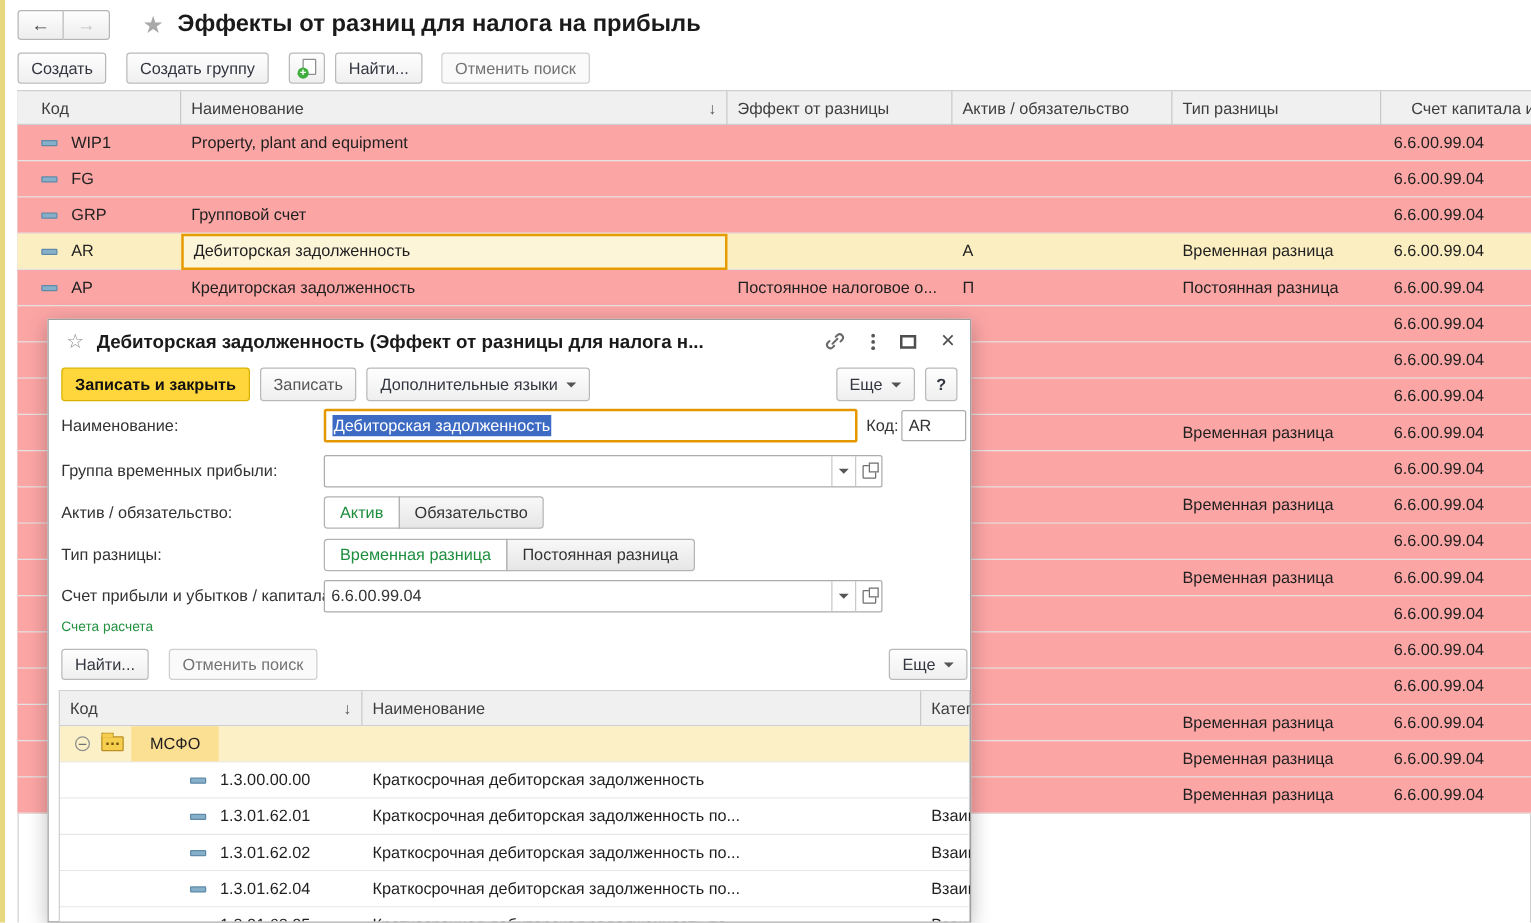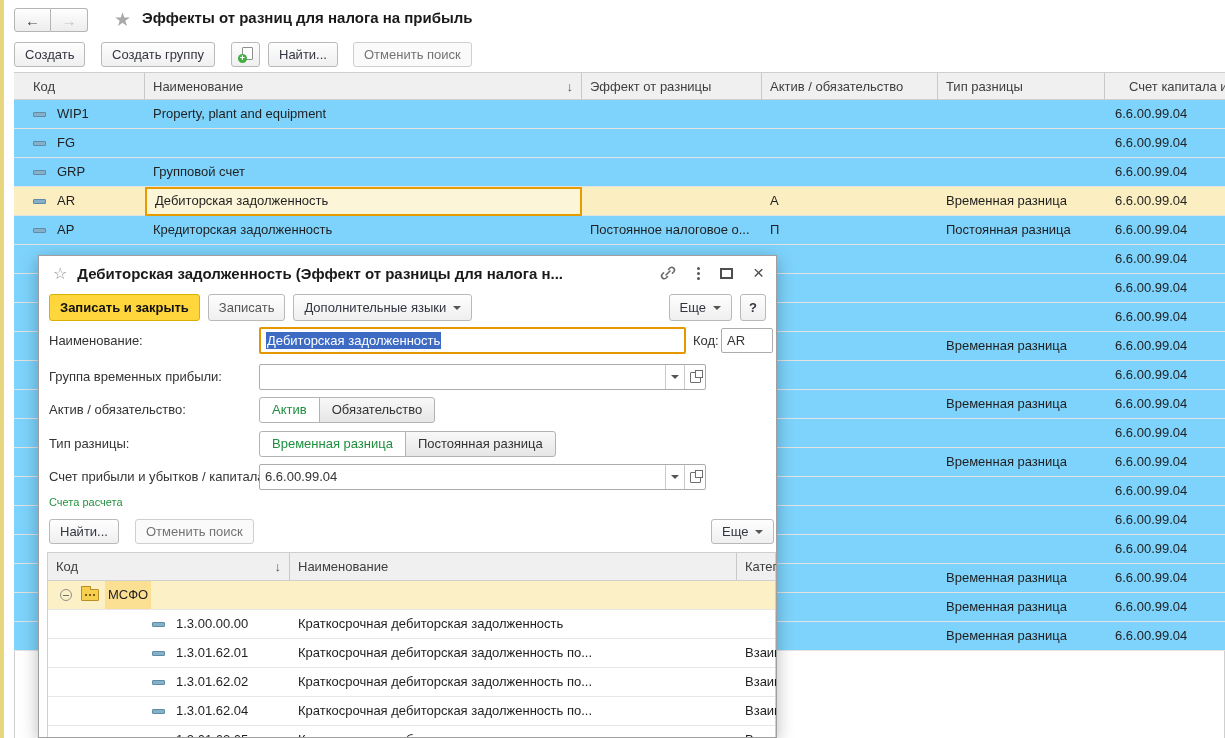--- a/index.html
+++ b/index.html
@@ -8,21 +8,21 @@
   .abs{position:absolute;}
   
   .left-strip{position:absolute;left:0;top:0;width:4px;height:738px;background:#e7d77e;}
   
   .navbox{position:absolute;left:14px;top:8px;display:flex;}
   .navbtn{width:37px;height:24px;border:1px solid #b5b5b5;background:linear-gradient(#fefefe,#ededed);
     display:flex;align-items:center;justify-content:center;font-size:15px;}
   .navbtn.back{border-radius:3px 0 0 3px;color:#3f3f3f;font-weight:bold;}
   .navbtn.fwd{border-radius:0 3px 3px 0;border-left:none;color:#c3c3c3;font-weight:bold;}
   .star-main{position:absolute;left:114px;top:8px;font-size:19px;color:#a9a9a9;}
-  .page-title{position:absolute;left:142px;top:9px;font-size:15px;font-weight:bold;color:#1a1a1a;white-space:nowrap;}
+  .page-title{position:absolute;left:142px;top:9px;font-size:19px;font-weight:bold;color:#1a1a1a;white-space:nowrap;}
   
   .btn{display:inline-flex;align-items:center;justify-content:center;height:25px;
     border:1px solid #b9b9b9;border-radius:3px;background:linear-gradient(#fefefe,#efefef);
     color:#333640;font-size:13px;padding:0 10px;white-space:nowrap;}
   .btn.disabled{color:#737373;border-color:#cfcfcf;background:#fafafa;}
   .caret{width:0;height:0;border-left:4px solid transparent;border-right:4px solid transparent;
     border-top:4px solid #555;margin-left:7px;}
   
   .copy-ic{position:relative;width:15px;height:16px;}
   .copy-ic .page{position:absolute;right:0;top:0;width:11px;height:13px;background:#fff;border:1px solid #8f8f8f;border-radius:1px;}
@@ -30,21 +30,21 @@
     color:#fff;font-size:9px;line-height:9px;text-align:center;font-weight:bold;}
   
   .tbl-frame{position:absolute;left:14px;top:72px;width:1211px;height:666px;
     border-left:1px solid #cfcfcf;border-right:1px solid #cfcfcf;background:#fff;}
   .mt-header{position:absolute;left:14px;top:72px;width:1211px;height:28px;background:#f0f0f0;
     border-top:1px solid #cfcfcf;border-bottom:1px solid #cfcfcf;}
   .hcell{position:absolute;top:0;height:27px;line-height:27px;padding-left:8px;color:#3e3e3e;
     border-right:1px solid #c9c9c9;overflow:hidden;white-space:nowrap;}
   .hcell .sort{float:right;margin-right:8px;color:#555;}
   .mt-rows{position:absolute;left:14px;top:100px;width:1211px;}
-  .mrow{position:relative;height:29px;border-bottom:1px solid #e3e3e3;background:#7dd3fc;}
+  .mrow{position:relative;height:29px;border-bottom:1px solid #e3e3e3;background:#fca5a5;}
   .mrow.sel{background:#fbeec0;}
   .cell{position:absolute;top:0;height:28px;line-height:28px;padding-left:8px;
     overflow:hidden;white-space:nowrap;color:#1f1f1f;}
   .mt-c1{left:0;width:131px;display:flex;align-items:center;padding-left:19px;}
   .mt-c2{left:131px;width:437px;}
   .mt-c3{left:568px;width:180px;}
   .mt-c4{left:748px;width:176px;}
   .mt-c5{left:924px;width:167px;}
   .mt-c6{left:1091px;width:120px;padding-left:10px;}
   .mrow.sel .mt-c2.cur{background:#fdf5d8;border:2px solid #e69c00;line-height:24px;height:29px;}
@@ -87,21 +87,21 @@
   .dtbl{position:absolute;left:8px;top:296px;width:729px;border:1px solid #cfcfcf;border-bottom:none;background:#fff;}
   .dt-header{position:relative;height:28px;background:#f0f0f0;border-bottom:1px solid #cfcfcf;}
   .dt-c1{left:0;width:242px;}
   .dt-c2{left:242px;width:447px;}
   .dt-c3{left:689px;width:40px;}
   .drow{position:relative;height:29px;border-bottom:1px solid #e6e6e6;background:#fff;}
   .drow.grp{background:#fcf0c6;}
   .drow .dt-c1{display:flex;align-items:center;}
   .drow .dt-c1.child{padding-left:104px;}
   .drow .dt-c1.groupc{padding-left:12px;}
-  .grp-label{background:#fbdf92;padding:3px 3px;margin-left:6px;}
+  .grp-label{background:#fbdf92;padding:3px 15px;margin-left:6px;}
   .exp-ic{width:12px;height:12px;border:1px solid #8f8f8f;border-radius:50%;position:relative;flex:none;margin-right:9px;}
   .exp-ic::after{content:"";position:absolute;left:2px;top:4.5px;width:6px;height:1.5px;background:#707070;}
   .folder-ic{position:relative;width:18px;height:12px;background:#f7cf4e;border:1px solid #bb8f24;border-radius:1px;flex:none;}
   .folder-ic::before{content:"";position:absolute;left:-1px;top:-4px;width:8px;height:3px;background:#f7cf4e;
     border:1px solid #bb8f24;border-bottom:none;border-radius:1px 1px 0 0;}
   .folder-ic::after{content:"";position:absolute;left:3px;top:4px;width:2px;height:2px;background:#7a5c10;
     box-shadow:4px 0 #7a5c10,8px 0 #7a5c10;}
   .link-svg{width:18px;height:18px;}
 </style>
 </head>

